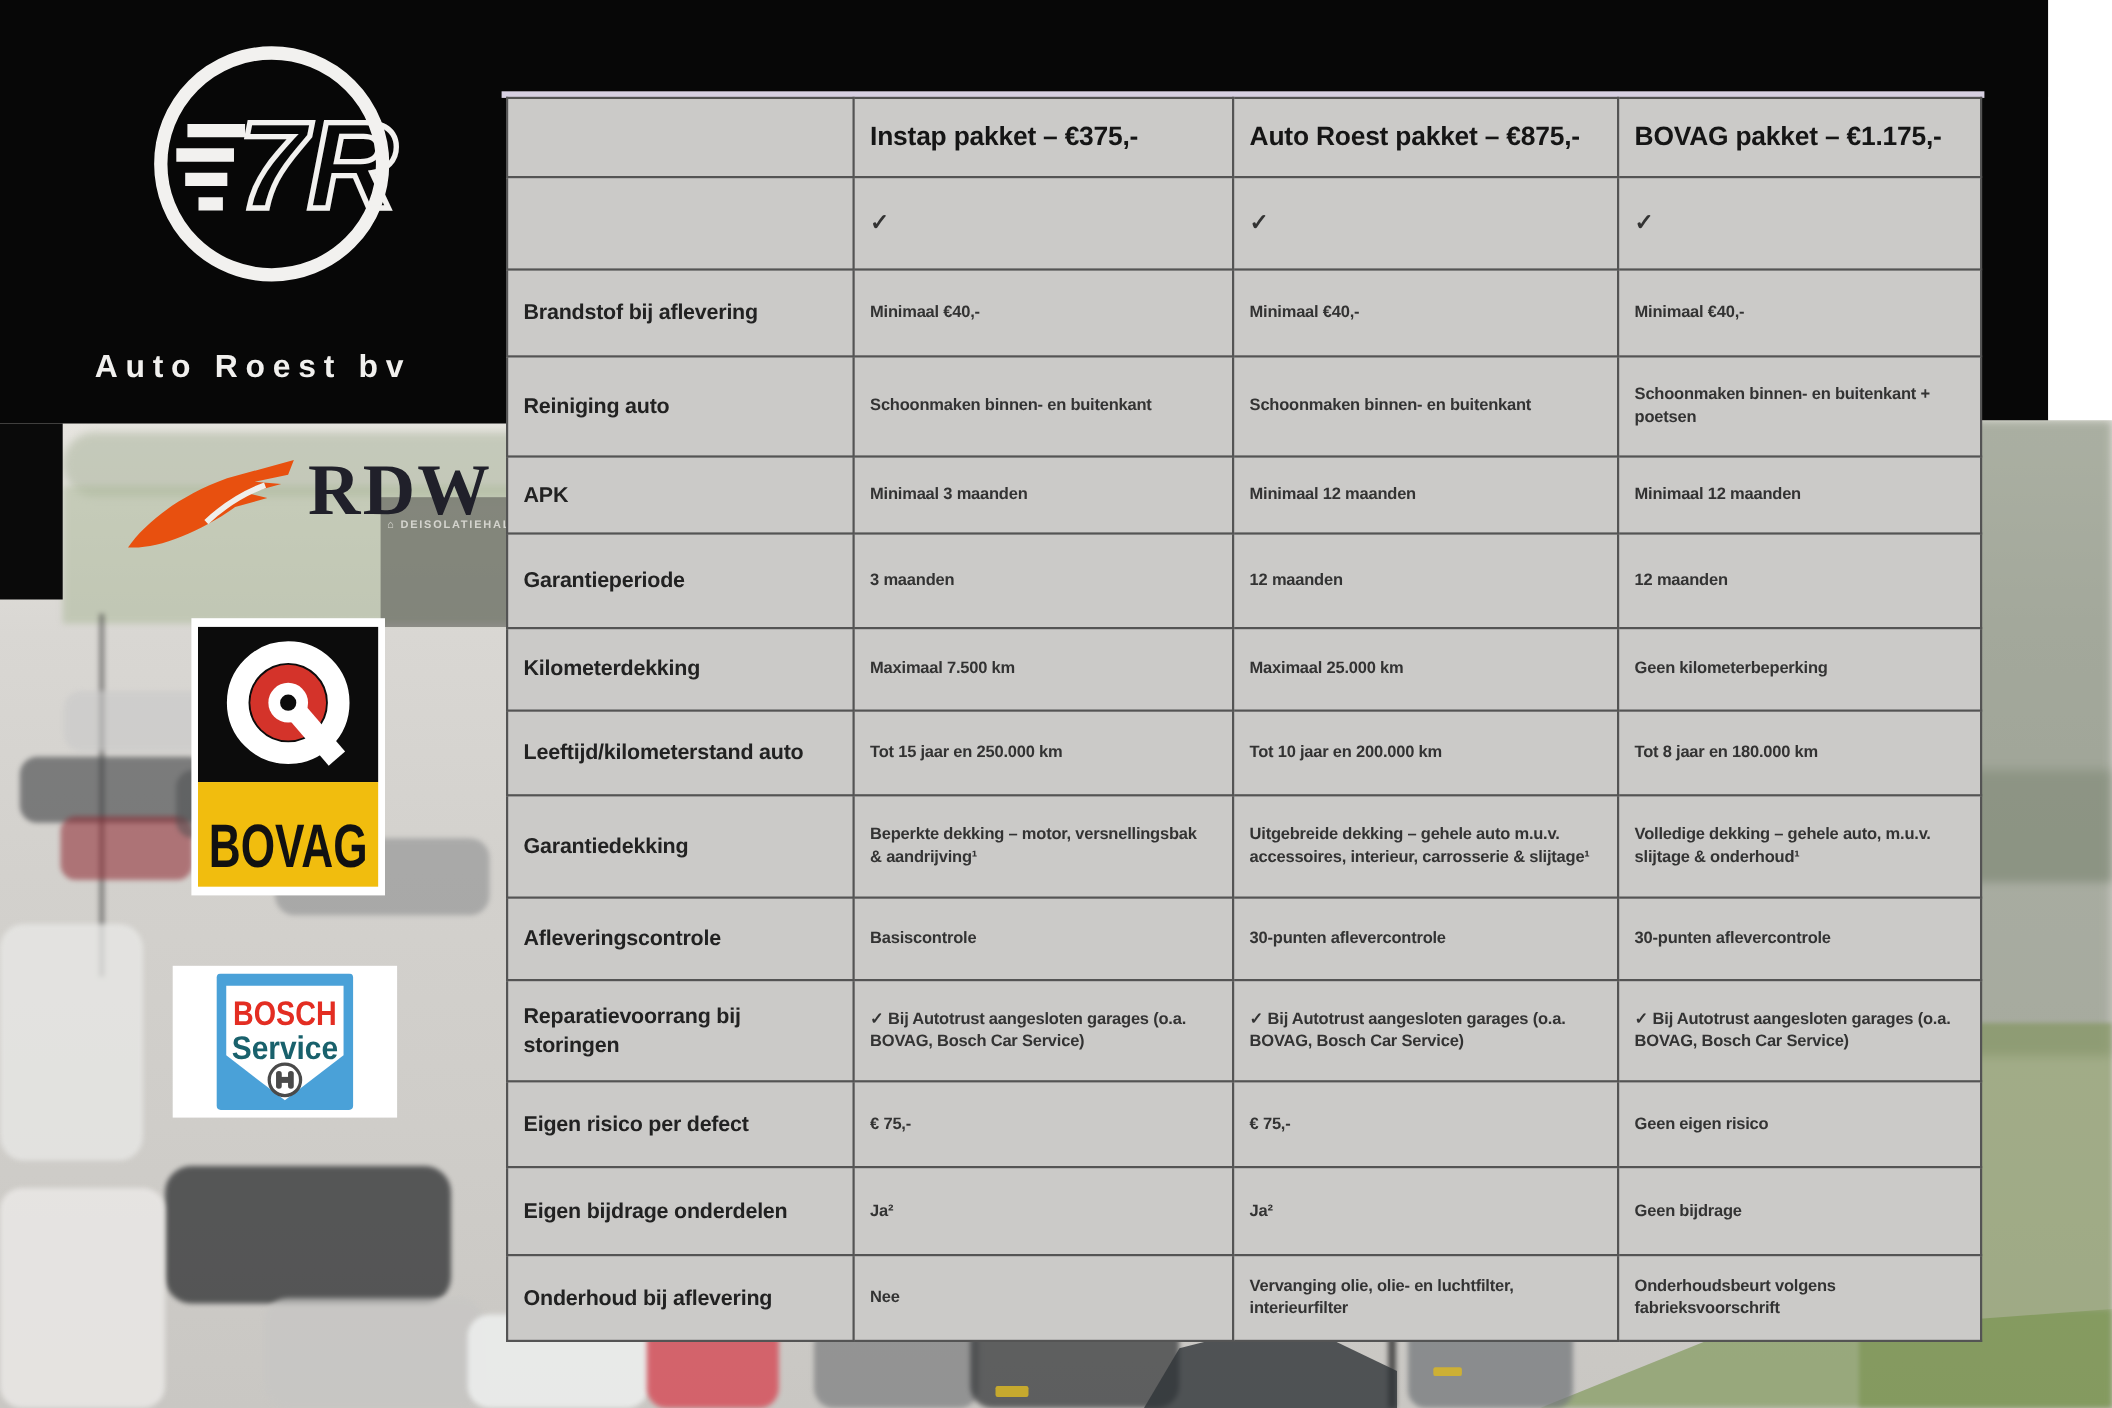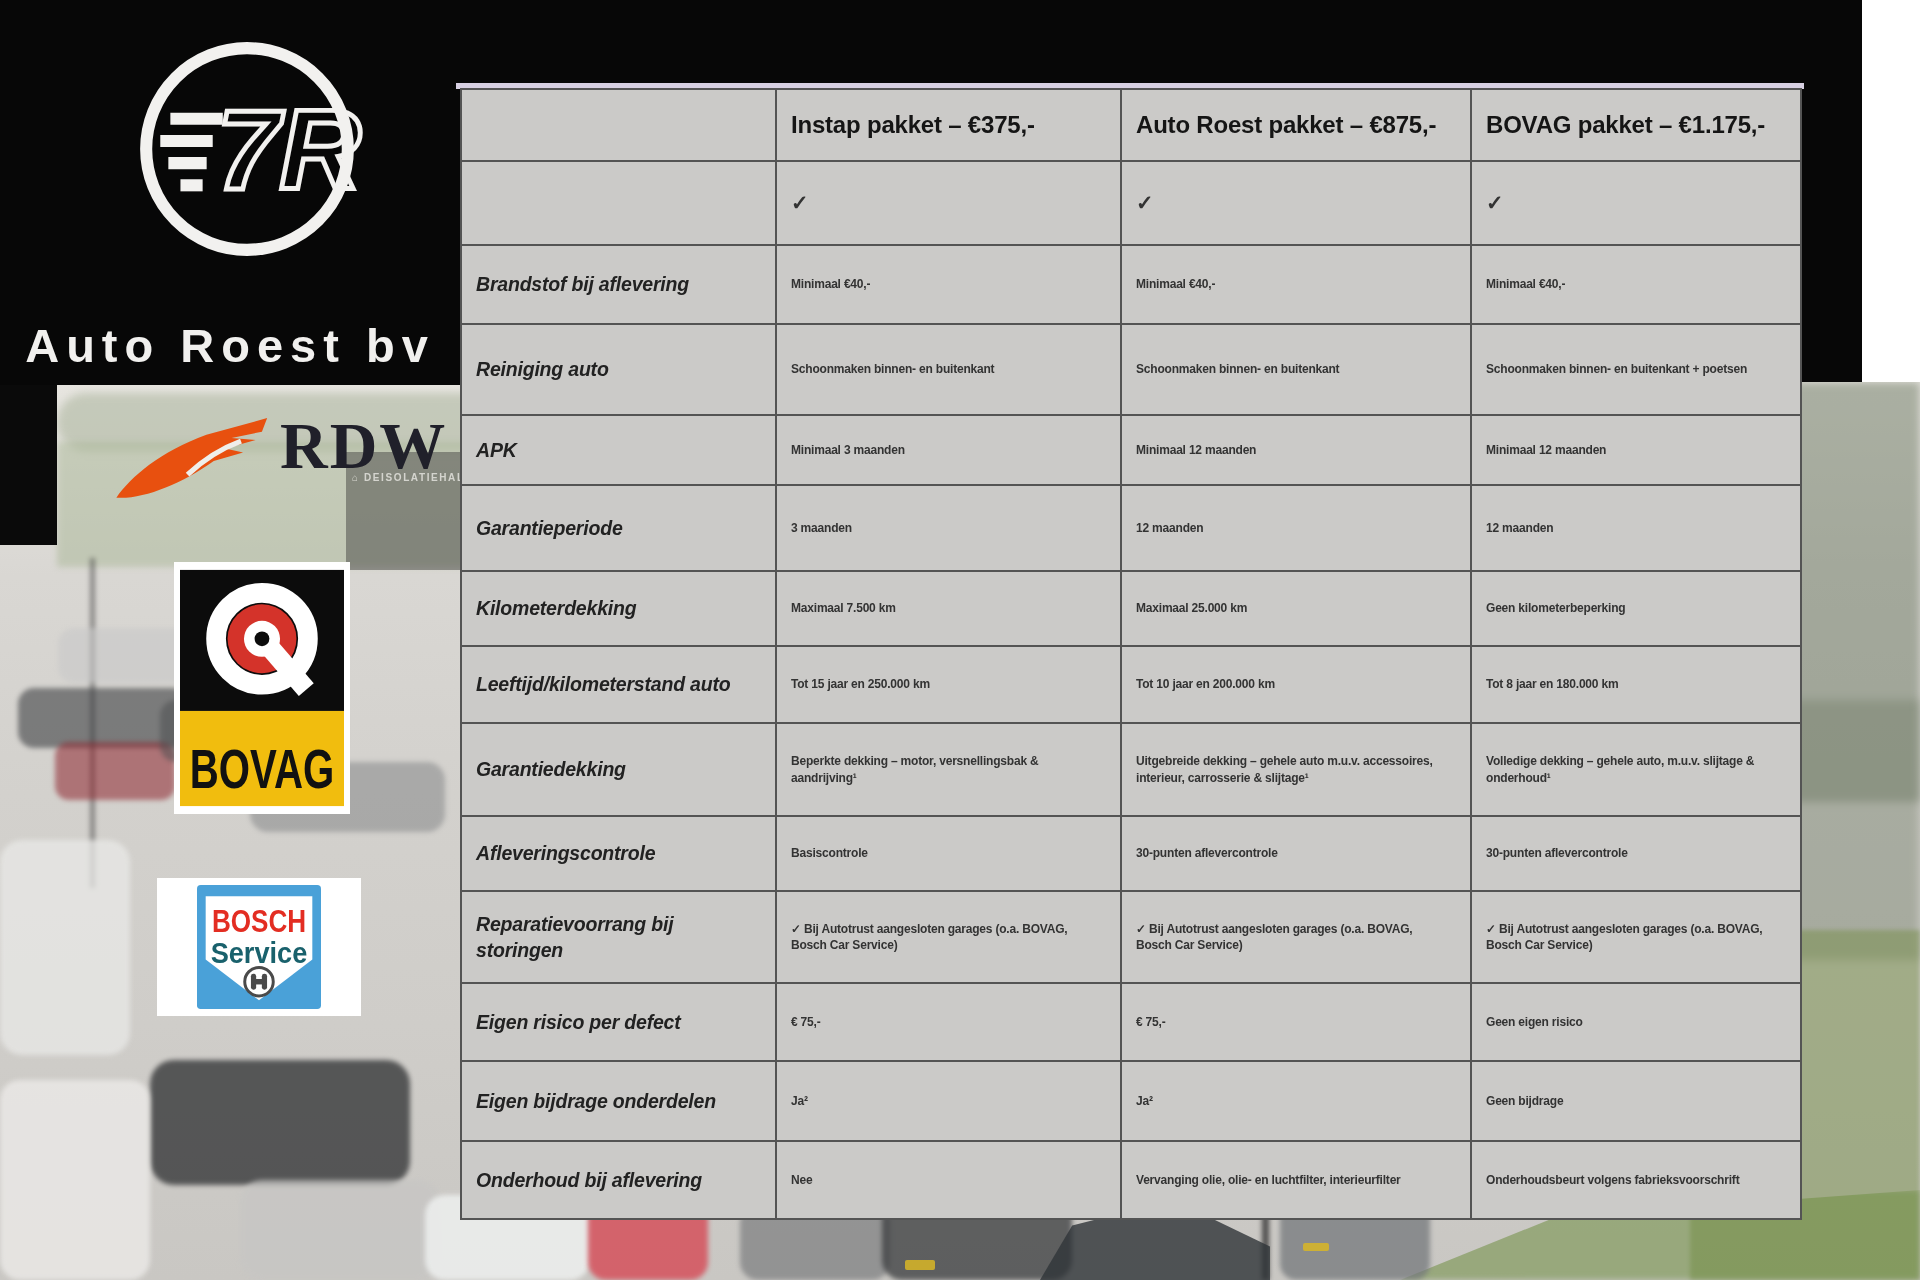--- a/index.html
+++ b/index.html
@@ -15,42 +15,42 @@
     color:#e9e8e3;opacity:.8;white-space:nowrap;}
   
   .black-box{position:absolute;left:0;top:0;width:460px;height:385px;background:#070707;}
   .top-band{position:absolute;left:460px;top:0;width:1402px;height:88px;background:#070707;}
   .right-strip{position:absolute;left:1800px;top:0;width:62px;height:382px;background:#070707;}
   .white-strip{position:absolute;left:1862px;top:0;width:58px;height:382px;background:#ffffff;}
   .left-strip{position:absolute;left:0;top:385px;width:57px;height:160px;background:#0a0a0a;}
   
   .ar-mono{position:absolute;left:126px;top:28px;width:242px;height:242px;}
   .ar-name{position:absolute;left:0;top:318px;width:460px;text-align:center;
-    font-size:47px;font-weight:bold;letter-spacing:7px;color:#f1f0ee;}
+    font-size:29px;font-weight:bold;letter-spacing:7px;color:#f1f0ee;}
   
   .rdw-wing{position:absolute;left:108px;top:413px;width:178px;height:96px;}
   .rdw-text{position:absolute;left:280px;top:408px;font-family:"Liberation Serif",serif;
     font-size:66px;font-weight:600;color:#20202a;letter-spacing:2px;}
   
   .bovag{position:absolute;left:174px;top:562px;width:176px;height:252px;background:#fff;
     padding:6px;box-sizing:border-box;}
   .bovag svg{display:block;width:100%;height:100%;}
   
   .bosch{position:absolute;left:157px;top:878px;width:204px;height:138px;background:#fff;
     padding:7px;box-sizing:border-box;}
   .bosch svg{display:block;width:100%;height:100%;}
   
   .accent-line{position:absolute;left:456px;top:83px;width:1348px;height:6px;background:#d7d0e2;}
   .tablewrap{position:absolute;left:460px;top:88px;}
   table.pkg{border-collapse:collapse;table-layout:fixed;width:1340px;}
   table.pkg th,table.pkg td{border:2px solid #545454;background:#cbcac8;
     padding:8px 20px 8px 14px;vertical-align:middle;text-align:left;}
   table.pkg th{font-size:24px;font-weight:bold;color:#151515;letter-spacing:-0.2px;}
-  table.pkg td{font-size:12px;font-weight:bold;color:#333;line-height:1.35;letter-spacing:-0.2px;}
-  table.pkg td.lbl{font-size:19.5px;color:#222;font-style:italic;}
+  table.pkg td{font-size:15px;font-weight:bold;color:#333;line-height:1.35;letter-spacing:-0.2px;}
+  table.pkg td.lbl{font-size:19.5px;color:#222;}
   table.pkg td.chk{font-size:21px;}
 </style>
 </head>
 <body>
 
 <div class="stage">
 
   <div class="photo">
     <div class="shape" style="left:57px;top:393px;width:600px;height:58px;background:#aab49c;opacity:.55;border-radius:30px;filter:blur(4px);"></div>
     <div class="shape" style="left:57px;top:442px;width:540px;height:125px;background:#a9b796;opacity:.5;filter:blur(3px);"></div>

